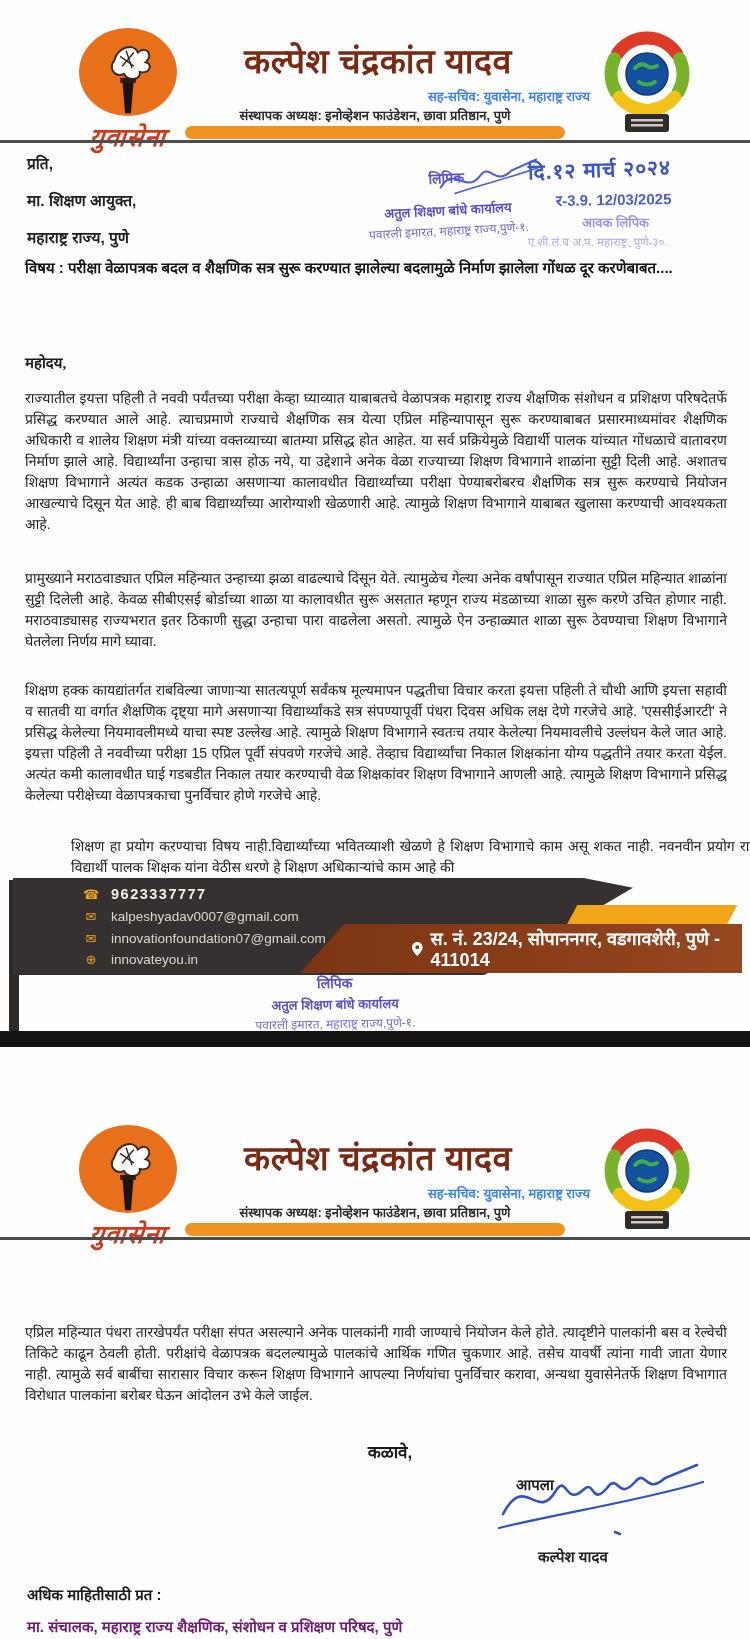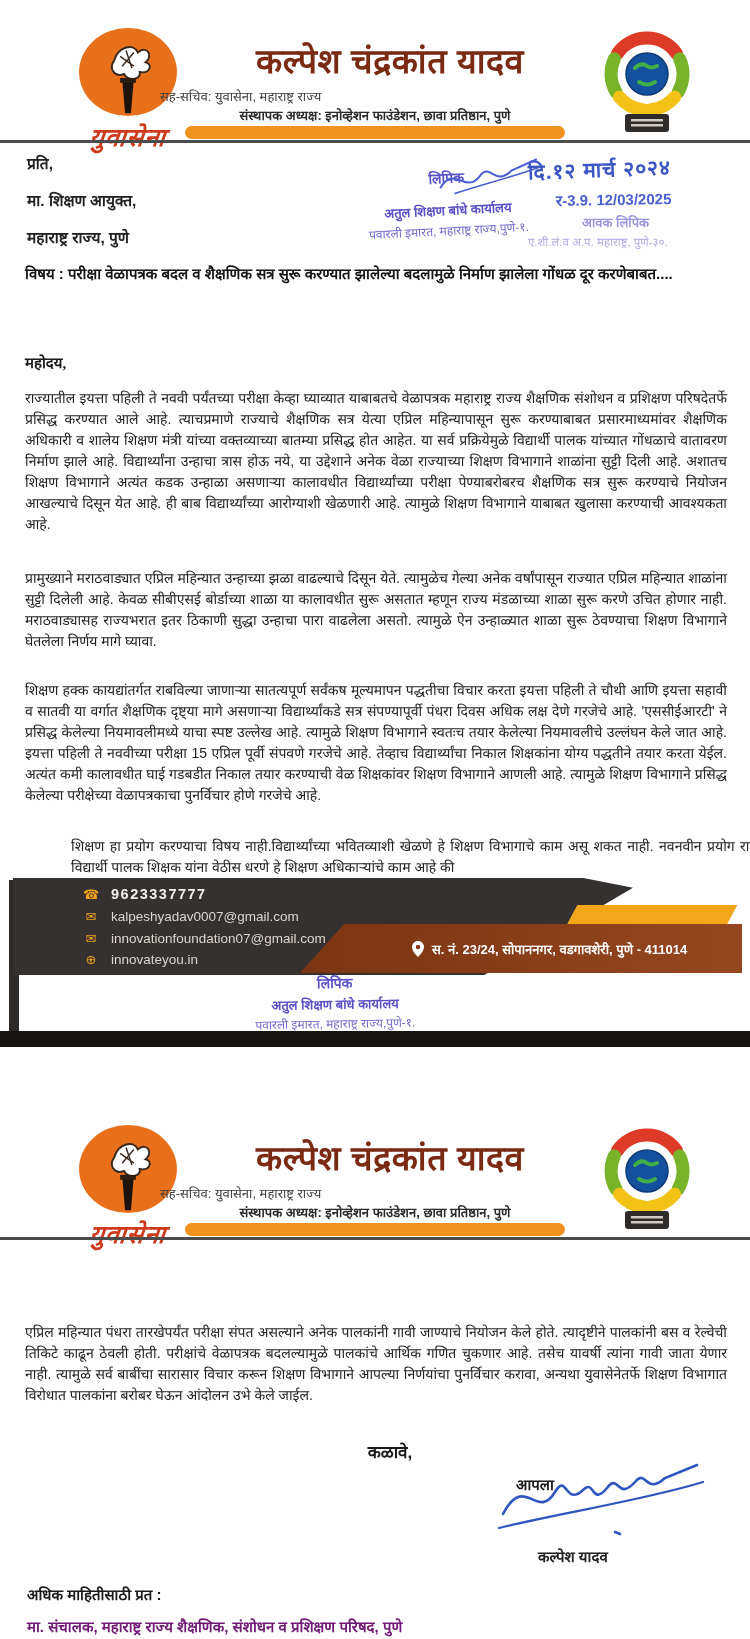--- a/index.html
+++ b/index.html
@@ -7,25 +7,25 @@
   .canvas {
     position:relative; width:750px; height:1639px; overflow:hidden;
     background:#fefefe; color:#1e1e1e;
     font-family:"Liberation Sans","DejaVu Sans",sans-serif;
   }
   .abs { position:absolute; }
 
   
   .hdr { position:absolute; left:0; width:750px; height:128px; }
   .hdr-title {
-    position:absolute; left:200px; top:12px; width:380px; text-align:center;
+    position:absolute; left:188px; top:12px; width:380px; text-align:center;
     font-size:34px; font-weight:bold; color:#7a2a12; letter-spacing:.5px;
   }
-  .hdr-sub1 { position:absolute; left:160px; top:62px; width:430px; text-align:left;
-    font-size:13px; font-weight:normal; color:#404040; }
+  .hdr-sub1 { position:absolute; left:160px; top:62px; width:430px; text-align:right;
+    font-size:13px; font-weight:bold; color:#3b82f6; }
   .hdr-sub2 { position:absolute; left:140px; top:81px; width:470px; text-align:center;
     font-size:13px; font-weight:bold; color:#2b2b2b; }
   .orange-bar { position:absolute; left:185px; top:101px; width:380px; height:13px;
     background:#f0921f; border-radius:8px; }
   .gray-line { position:absolute; left:0; top:115px; width:750px; height:3px; background:#4c4c4c; }
   .logo-left { position:absolute; left:58px; top:2px; width:140px; text-align:center; }
   .yuva-text { margin-top:-6px; font-size:25px; font-weight:bold; font-style:italic;
     color:#ce3a1c; letter-spacing:1px; transform:skewX(-6deg); }
   .logo-right { position:absolute; left:597px; top:1px; }
 
@@ -70,21 +70,21 @@
     font-size:13.5px; color:#dcd6ce; }
   .contact-line .cic { color:#f0a21c; font-size:13px; width:16px; text-align:center; }
   .contact-line.phone { font-size:14.5px; color:#f4f0e9; letter-spacing:1.5px; font-weight:bold; }
   .footer-yellow { position:absolute; left:572px; top:905px; width:160px; height:20px;
     background:#f2a71b; transform:skewX(-28deg); }
   .footer-maroon {
     position:absolute; left:300px; top:924px; width:442px; height:49px;
     background:linear-gradient(90deg,#7c3413,#95471f);
     clip-path:polygon(10% 0, 100% 0, 100% 100%, 0 100%);
     display:flex; align-items:center; padding-left:112px; gap:8px;
-    color:#ffffff; font-size:13px; font-weight:bold;
+    color:#ffffff; font-size:18px; font-weight:bold;
   }
   .edge-shadow { position:absolute; left:9px; top:880px; width:10px; height:152px; background:#2e2a27; }
 
   
   .band { position:absolute; left:0; top:1031px; width:750px; height:16px; background:#161412; }
 
   
   .closing { position:absolute; left:40px; top:1440px; width:700px; text-align:center;
     font-size:17px; font-weight:bold; color:#1b1b1b; }
   .yours { position:absolute; left:516px; top:1434px; font-size:15px; font-weight:bold; color:#1b1b1b; }
@@ -141,21 +141,21 @@
   <div class="abs stamp-block" style="left:340px; top:168px; width:215px;">
     <div class="s0">लिपिक</div>
     <svg class="abs" style="left:95px; top:-12px;" width="110" height="45" viewBox="0 0 110 45">
       <path d="M6 32 C 22 8 30 40 46 22 C 58 8 60 34 78 18 L 104 8" fill="none" stroke="#4a5fd0" stroke-width="2"></path>
       <path d="M20 38 C 50 30 80 24 106 16" fill="none" stroke="#4a5fd0" stroke-width="1.6"></path>
     </svg>
     <div class="s1" style="margin-top:14px;">अतुल शिक्षण बांधे कार्यालय</div>
     <div class="s2" style="margin-top:3px;">पवारली इमारत, महाराष्ट्र राज्य,पुणे-१.</div>
   </div>
 
-  <div class="subject" style="top:262px;">विषय : परीक्षा वेळापत्रक बदल व शैक्षणिक सत्र सुरू करण्यात झालेल्या बदलामुळे निर्माण झालेला गोंधळ दूर करणेबाबत....</div>
+  <div class="subject" style="top:256px;">विषय : परीक्षा वेळापत्रक बदल व शैक्षणिक सत्र सुरू करण्यात झालेल्या बदलामुळे निर्माण झालेला गोंधळ दूर करणेबाबत....</div>
   <div class="saluta" style="top:352px;font-family:Liberation Serif, serif;">महोदय,</div>
 
   <div class="para" style="top:388px;">राज्यातील इयत्ता पहिली ते नववी पर्यंतच्या परीक्षा केव्हा घ्याव्यात याबाबतचे वेळापत्रक महाराष्ट्र राज्य शैक्षणिक संशोधन व प्रशिक्षण परिषदेतर्फे प्रसिद्ध करण्यात आले आहे. त्याचप्रमाणे राज्याचे शैक्षणिक सत्र येत्या एप्रिल महिन्यापासून सुरू करण्याबाबत प्रसारमाध्यमांवर शैक्षणिक अधिकारी व शालेय शिक्षण मंत्री यांच्या वक्तव्याच्या बातम्या प्रसिद्ध होत आहेत. या सर्व प्रक्रियेमुळे विद्यार्थी पालक यांच्यात गोंधळाचे वातावरण निर्माण झाले आहे. विद्यार्थ्यांना उन्हाचा त्रास होऊ नये, या उद्देशाने अनेक वेळा राज्याच्या शिक्षण विभागाने शाळांना सुट्टी दिली आहे. अशातच शिक्षण विभागाने अत्यंत कडक उन्हाळा असणाऱ्या कालावधीत विद्यार्थ्यांच्या परीक्षा पेण्याबरोबरच शैक्षणिक सत्र सुरू करण्याचे नियोजन आखल्याचे दिसून येत आहे. ही बाब विद्यार्थ्यांच्या आरोग्याशी खेळणारी आहे. त्यामुळे शिक्षण विभागाने याबाबत खुलासा करण्याची आवश्यकता आहे.</div>
   <div class="para" style="top:568px;">प्रामुख्याने मराठवाड्यात एप्रिल महिन्यात उन्हाच्या झळा वाढल्याचे दिसून येते. त्यामुळेच गेल्या अनेक वर्षांपासून राज्यात एप्रिल महिन्यात शाळांना सुट्टी दिलेली आहे. केवळ सीबीएसई बोर्डाच्या शाळा या कालावधीत सुरू असतात म्हणून राज्य मंडळाच्या शाळा सुरू करणे उचित होणार नाही. मराठवाड्यासह राज्यभरात इतर ठिकाणी सुद्धा उन्हाचा पारा वाढलेला असतो. त्यामुळे ऐन उन्हाळ्यात शाळा सुरू ठेवण्याचा शिक्षण विभागाने घेतलेला निर्णय मागे घ्यावा.</div>
   <div class="para" style="top:680px;">शिक्षण हक्क कायद्यांतर्गत राबविल्या जाणाऱ्या सातत्यपूर्ण सर्वंकष मूल्यमापन पद्धतीचा विचार करता इयत्ता पहिली ते चौथी आणि इयत्ता सहावी व सातवी या वर्गात शैक्षणिक दृष्ट्या मागे असणाऱ्या विद्यार्थ्यांकडे सत्र संपण्यापूर्वी पंधरा दिवस अधिक लक्ष देणे गरजेचे आहे. 'एससीईआरटी' ने प्रसिद्ध केलेल्या नियमावलीमध्ये याचा स्पष्ट उल्लेख आहे. त्यामुळे शिक्षण विभागाने स्वतःच तयार केलेल्या नियमावलीचे उल्लंघन केले जात आहे. इयत्ता पहिली ते नववीच्या परीक्षा 15 एप्रिल पूर्वी संपवणे गरजेचे आहे. तेव्हाच विद्यार्थ्यांचा निकाल शिक्षकांना योग्य पद्धतीने तयार करता येईल. अत्यंत कमी कालावधीत घाई गडबडीत निकाल तयार करण्याची वेळ शिक्षकांवर शिक्षण विभागाने आणली आहे. त्यामुळे शिक्षण विभागाने प्रसिद्ध केलेल्या परीक्षेच्या वेळापत्रकाचा पुनर्विचार होणे गरजेचे आहे.</div>
   <div class="para" style="top:836px;margin-left:46px;">शिक्षण हा प्रयोग करण्याचा विषय नाही.विद्यार्थ्यांच्या भवितव्याशी खेळणे हे शिक्षण विभागाचे काम असू शकत नाही. नवनवीन प्रयोग राबवून विद्यार्थी पालक शिक्षक यांना वेठीस धरणे हे शिक्षण अधिकाऱ्यांचे काम आहे की</div>
 
   <div class="edge-shadow"></div>
   <div class="footer-dark">
     <div class="contact-line phone" style="top:8px;">

